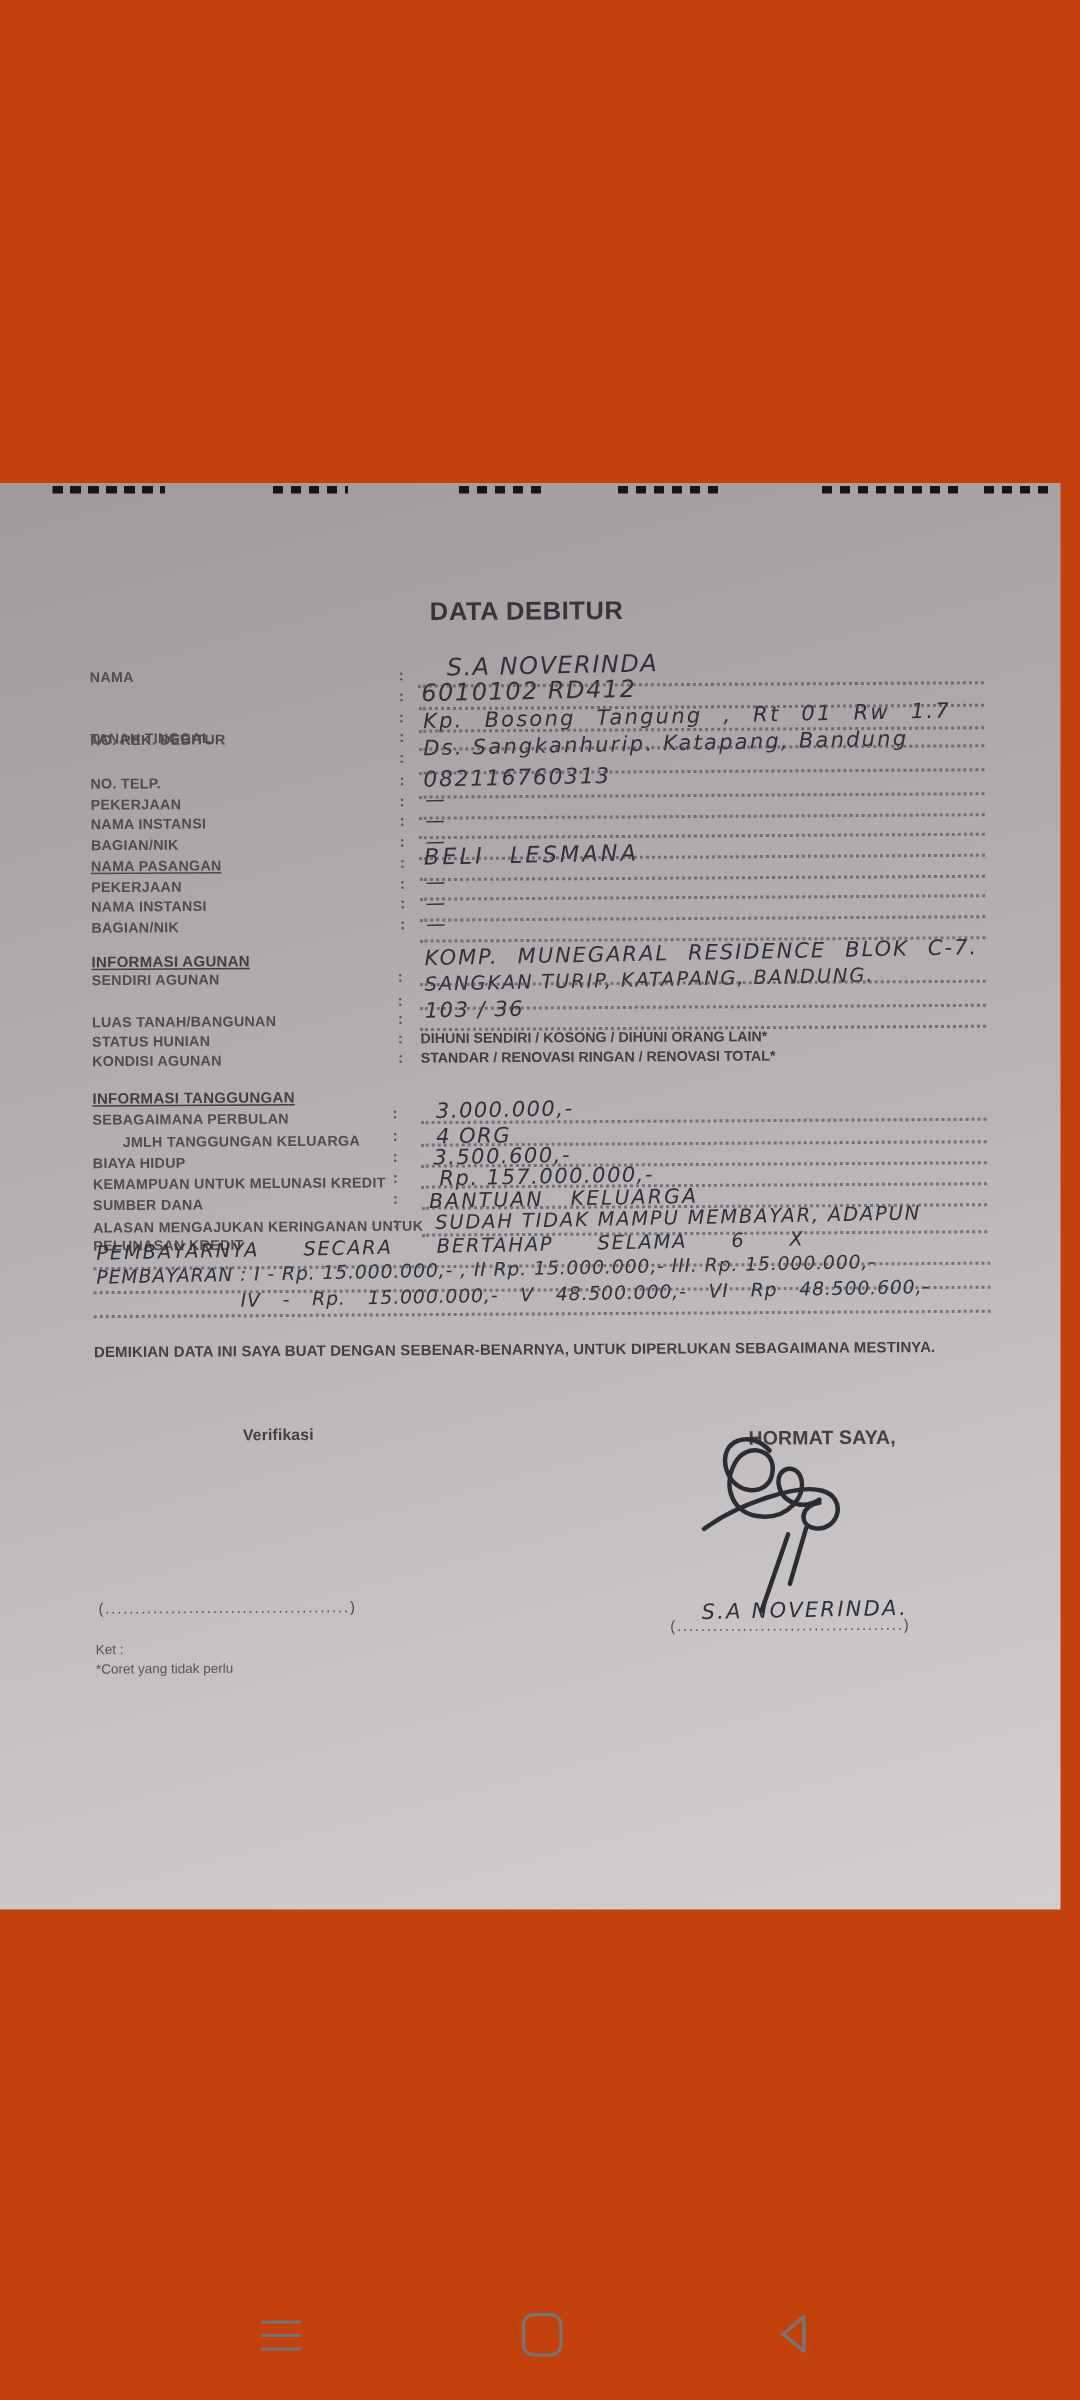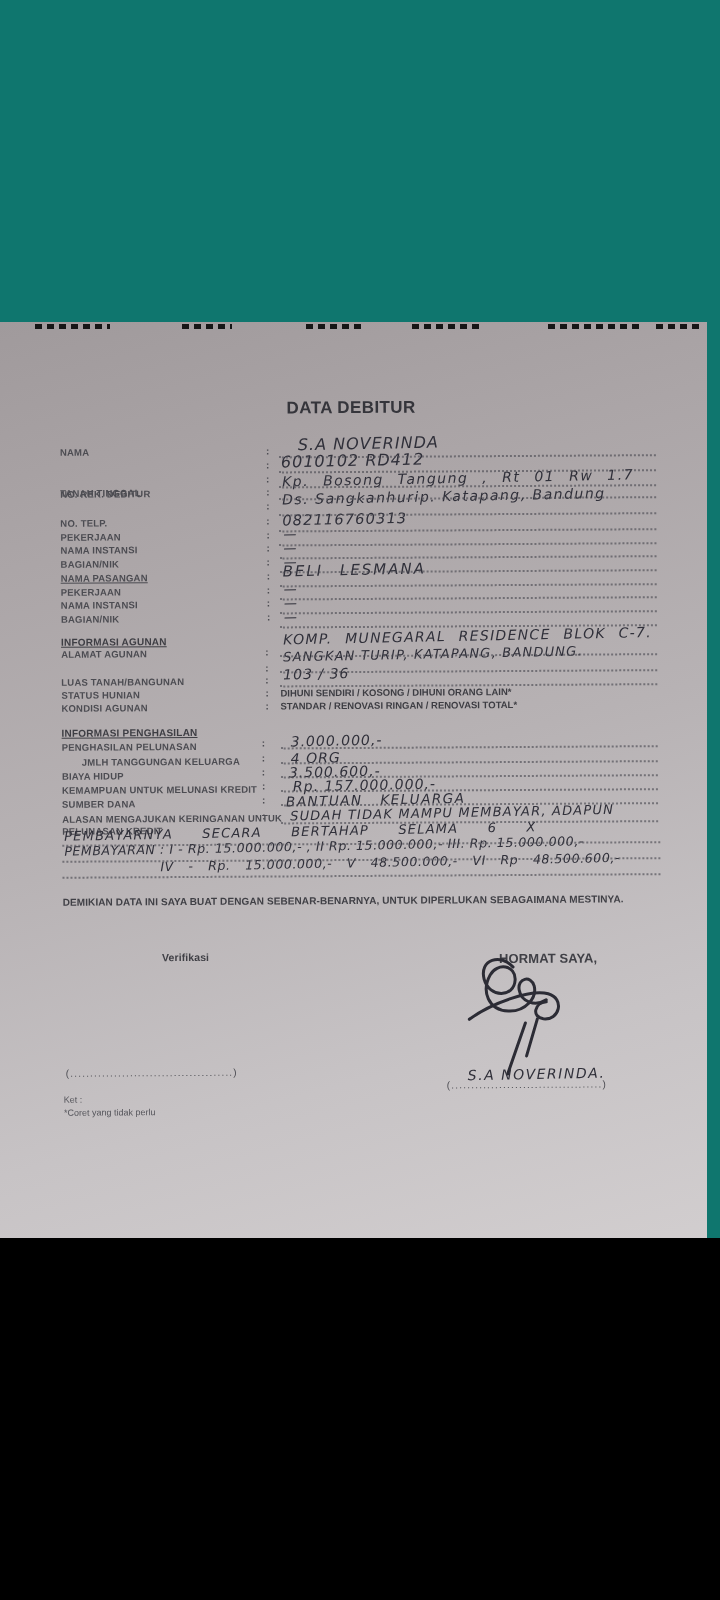--- a/index.html
+++ b/index.html
@@ -1,16 +1,16 @@
 <!DOCTYPE html>
 <html><head>
 <meta charset="utf-8">
 <style>
   html,body{margin:0;padding:0;background:#000;}
-  #screen{position:relative;width:720px;height:1238px;background:#0f766e;overflow:hidden;
+  #screen{position:relative;width:720px;height:1600px;background:#c2410c;overflow:hidden;
           font-family:"Liberation Sans",sans-serif;}
   
   #paper{position:absolute;left:0;top:322px;width:707px;height:951px;
          background:linear-gradient(165deg,#a09a9c 0%,#aba5a7 22%,#b7b2b4 48%,#c7c3c5 75%,#d3cfd0 100%);}
   #sheet{position:absolute;left:0;top:0;width:100%;height:100%;
          transform:rotate(-0.35deg);transform-origin:50% 50%;}
   .title{position:absolute;font:700 17px "Liberation Sans",sans-serif;color:#35353b;
          letter-spacing:.4px;white-space:nowrap;}
   .lbl{position:absolute;font:700 9.5px "Liberation Sans",sans-serif;color:#4c4c52;
        letter-spacing:.2px;white-space:nowrap;}
@@ -64,32 +64,32 @@
       <div class="hw" style="left:284px;top:190px;font-size:14.5px;letter-spacing:1.2px;">082116760313</div>
       <div class="hw" style="left:285px;top:204px;font-size:13px;">—</div>
       <div class="hw" style="left:285px;top:218px;font-size:13px;">—</div>
       <div class="hw" style="left:285px;top:232px;font-size:13px;">—</div>
       <div class="hw" style="left:284px;top:240px;font-size:15px;word-spacing:10px;letter-spacing:2px;">BELI LESMANA</div>
       <div class="hw" style="left:285px;top:259px;font-size:13px;">—</div>
       <div class="hw" style="left:285px;top:273px;font-size:13px;">—</div>
       <div class="hw" style="left:285px;top:287px;font-size:13px;">—</div>
 
       <div class="sec" style="left:62px;top:313px;">INFORMASI AGUNAN</div>
-      <div class="lbl" style="left:62px;top:325px;">ALAMAT AGUNAN</div>
+      <div class="lbl" style="left:62px;top:325px;">SENDIRI AGUNAN</div>
       <div class="lbl" style="left:62px;top:353px;">LUAS TANAH/BANGUNAN</div>
       <div class="lbl" style="left:62px;top:366px;">STATUS HUNIAN</div>
       <div class="lbl" style="left:62px;top:379px;">KONDISI AGUNAN</div>
       <div class="hw" style="left:284px;top:309px;font-size:14px;word-spacing:7px;letter-spacing:1.3px;">KOMP. MUNEGARAL RESIDENCE BLOK C-7.</div>
       <div class="hw" style="left:284px;top:327px;font-size:13px;letter-spacing:1.2px;">SANGKAN TURIP, KATAPANG, BANDUNG.</div>
       <div class="hw" style="left:284px;top:344px;font-size:14px;">103 / 36</div>
       <div class="pv" style="left:281px;top:365px;">DIHUNI SENDIRI / KOSONG / DIHUNI ORANG LAIN*</div>
       <div class="pv" style="left:281px;top:378px;">STANDAR / RENOVASI RINGAN / RENOVASI TOTAL*</div>
 
-      <div class="sec" style="left:62px;top:404px;">INFORMASI PENGHASILAN</div>
-      <div class="lbl" style="left:62px;top:418px;">PENGHASILAN PELUNASAN</div>
+      <div class="sec" style="left:62px;top:404px;">INFORMASI TANGGUNGAN</div>
+      <div class="lbl" style="left:62px;top:418px;">SEBAGAIMANA PERBULAN</div>
       <div class="lbl" style="left:62px;top:433px;margin-left:20px;">JMLH TANGGUNGAN KELUARGA</div>
       <div class="lbl" style="left:62px;top:447px;">BIAYA HIDUP</div>
       <div class="lbl" style="left:62px;top:461px;">KEMAMPUAN UNTUK MELUNASI KREDIT</div>
       <div class="lbl" style="left:62px;top:475px;">SUMBER DANA</div>
       <div class="lbl" style="left:62px;top:490px;">ALASAN MENGAJUKAN KERINGANAN UNTUK</div>
       <div class="lbl" style="left:62px;top:502px;">PELUNASAN KREDIT</div>
 
       <div class="hw" style="left:291px;top:411px;font-size:14px;">3.000.000,-</div>
       <div class="hw" style="left:291px;top:428px;font-size:14px;">4 ORG</div>
       <div class="hw" style="left:289px;top:442px;font-size:14px;">3.500.600,-</div>

